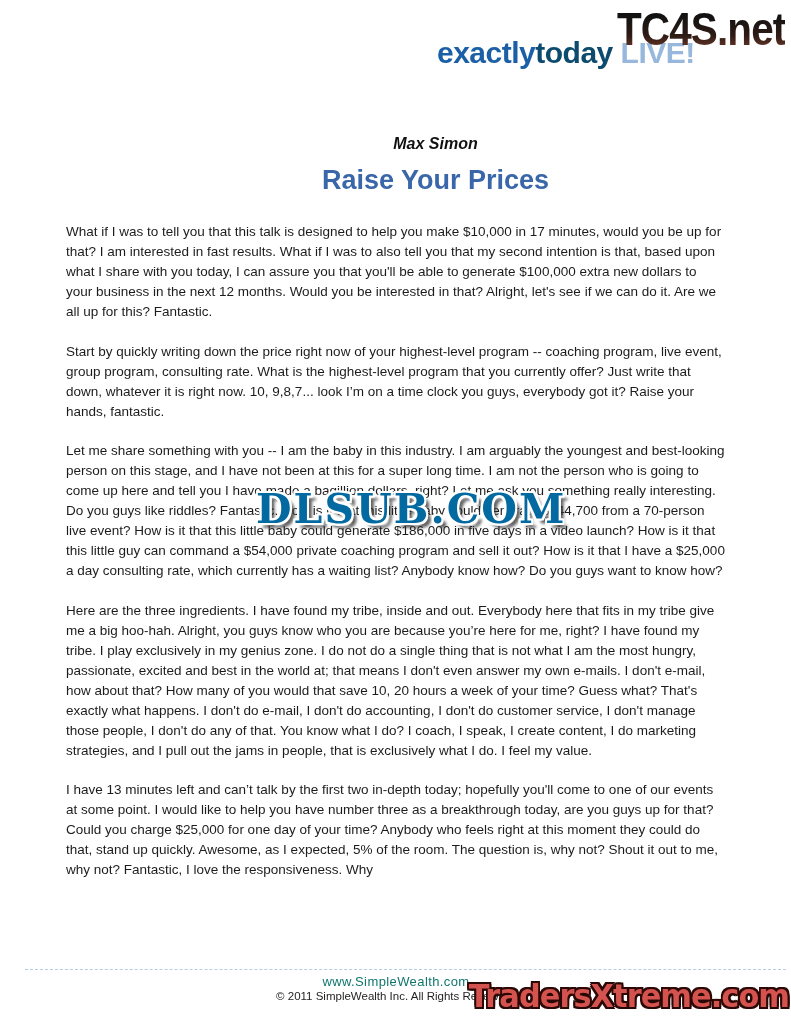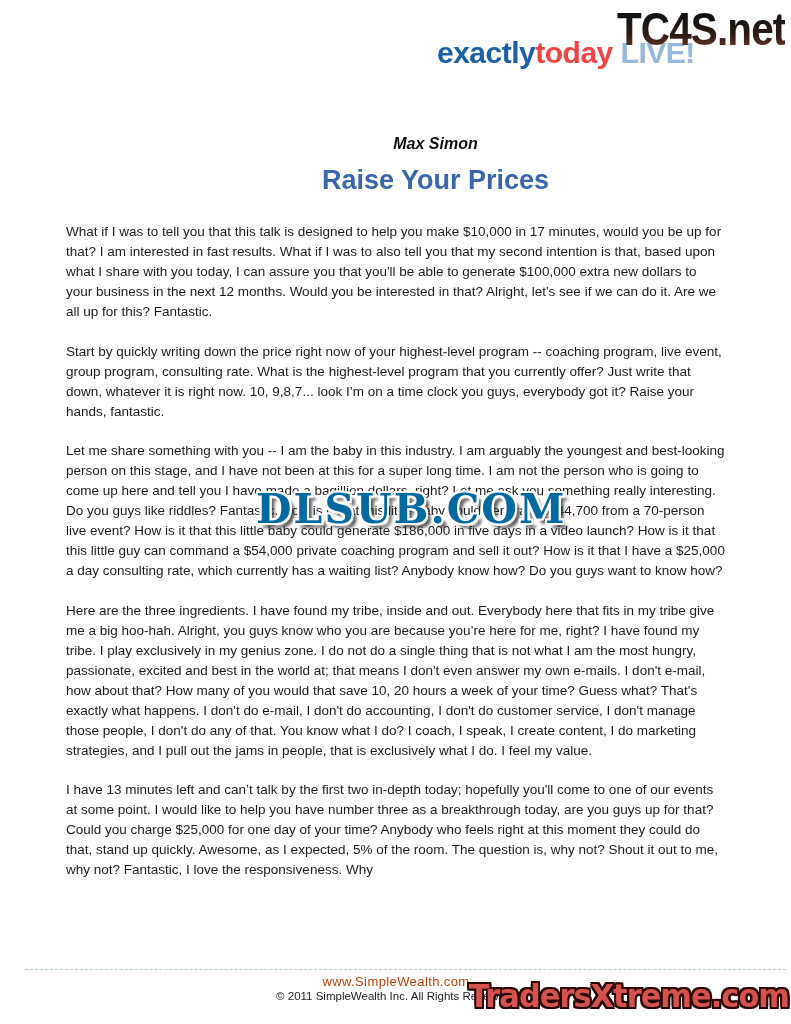--- a/index.html
+++ b/index.html
@@ -12,21 +12,21 @@
     font-family:"Liberation Sans",sans-serif;
   }
 
   
   .logo{
     position:absolute;top:36px;left:437px;
     font-size:30px;font-weight:bold;letter-spacing:-0.5px;
     z-index:1;white-space:nowrap;
   }
   .lg-engage{color:#1b5fa7;}
-  .lg-today{color:#ef4444;}
+  .lg-today{color:#0c4a6e;}
   .lg-live{color:#97b7dc;}
 
   .tc4s{
     position:absolute;top:2px;right:6px;
     font-size:46px;font-weight:800;letter-spacing:-1px;
     font-family:"Liberation Sans",sans-serif;
     color:#1d1d1d;
     transform:scaleX(0.88);transform-origin:100% 50%;
     z-index:2;white-space:nowrap;
   }
@@ -72,21 +72,21 @@
     transform:scaleY(1.02);
   }
 
   
   .footer-line{
     position:absolute;top:969px;left:25px;right:5px;height:0;
     border-top:1px dashed #b5cde6;
   }
   .footer{position:absolute;top:974px;left:0;width:100%;text-align:center;z-index:1;}
   .site{
-    font-size:13px;color:#c2410c;letter-spacing:0.4px;
+    font-size:13px;color:#0f766e;letter-spacing:0.4px;
     margin:0 0 1px 1px;cursor:pointer;
   }
   .copy{font-size:11.5px;color:#1f1f1f;}
 
   
   .traders{
     position:absolute;right:2px;top:977px;
     font-family:"DejaVu Sans",sans-serif;font-weight:bold;
     font-size:32px;letter-spacing:-1px;line-height:1.2;
     color:#d4534f;white-space:nowrap;z-index:4;

